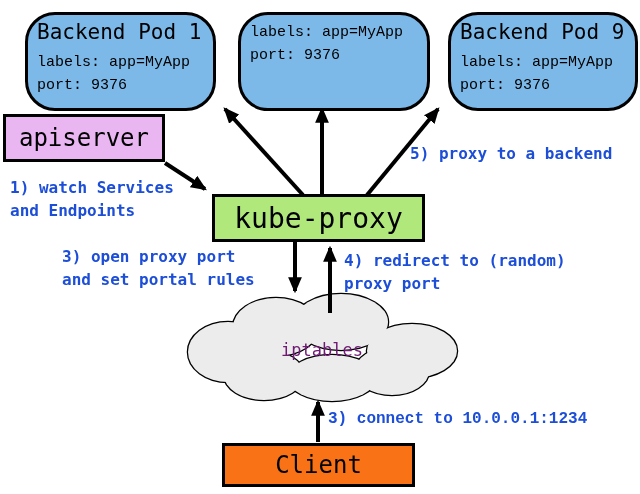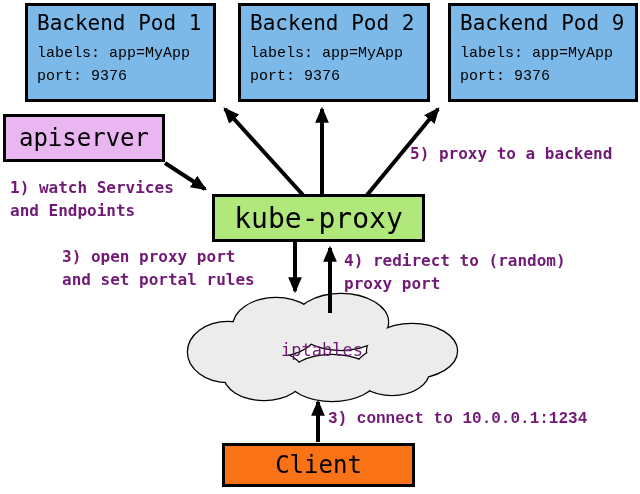--- a/index.html
+++ b/index.html
@@ -13,22 +13,23 @@
   }
   .box {
     position: absolute;
     border: 3px solid #000000;
     box-sizing: border-box;
     color: #000000;
   }
   .pod {
     width: 191px;
     height: 99px;
-    top: 3px;
+    top: 12px;
     padding: 4px 4px 0 9px;
+    border-radius: 30px;
   }
   .pod-title {
     font-size: 21px;
     line-height: 27px;
     margin: 0 0 7px 0;
     white-space: nowrap;
   }
   .pod-line {
     font-size: 15px;
     line-height: 19px;
@@ -43,21 +44,21 @@
   }
   #apiserver-box { left: 3px;  top: 114px; width: 162px; height: 48px; font-size: 24px; }
   #kube-proxy-box { left: 212px; top: 194px; width: 213px; height: 48px; font-size: 28px; }
   #client-box { left: 222px; top: 443px; width: 193px; height: 44px; font-size: 24px; }
   .step-label {
     position: absolute;
     font-size: 16px;
     font-weight: bold;
     line-height: 23px;
     white-space: pre-line;
-    color: #701a75;
+    color: #1d4ed8;
   }
   #step1-label { left: 10px;  top: 176px; }
   #step2-label { left: 62px;  top: 245px; }
   #step3-label { left: 328px; top: 409px; line-height: 20px; font-family: Liberation Mono, monospace; }
   #step4-label { left: 344px; top: 249px; }
   #step5-label { left: 410px; top: 142px; }
   #iptables-label {
     position: absolute;
     left: 252px; top: 340px; width: 140px;
     text-align: center;
@@ -110,21 +111,20 @@
     </g>
   </svg>
 
   <div class="box pod" style="left: 25px; background: rgb(124, 185, 232);">
     <div class="pod-title">Backend Pod 1</div>
     <div class="pod-line">labels: app=MyApp</div>
     <div class="pod-line">port: 9376</div>
   </div>
 
   <div class="box pod" style="left: 238px; width: 192px; background: rgb(124, 185, 232);">
-    <div class="pod-title">Backend Pod 2</div>
     <div class="pod-line">labels: app=MyApp</div>
     <div class="pod-line">port: 9376</div>
   </div>
 
   <div class="box pod" style="left: 448px; width: 190px; background: rgb(124, 185, 232);">
     <div class="pod-title">Backend Pod 9</div>
     <div class="pod-line">labels: app=MyApp</div>
     <div class="pod-line">port: 9376</div>
   </div>
 

